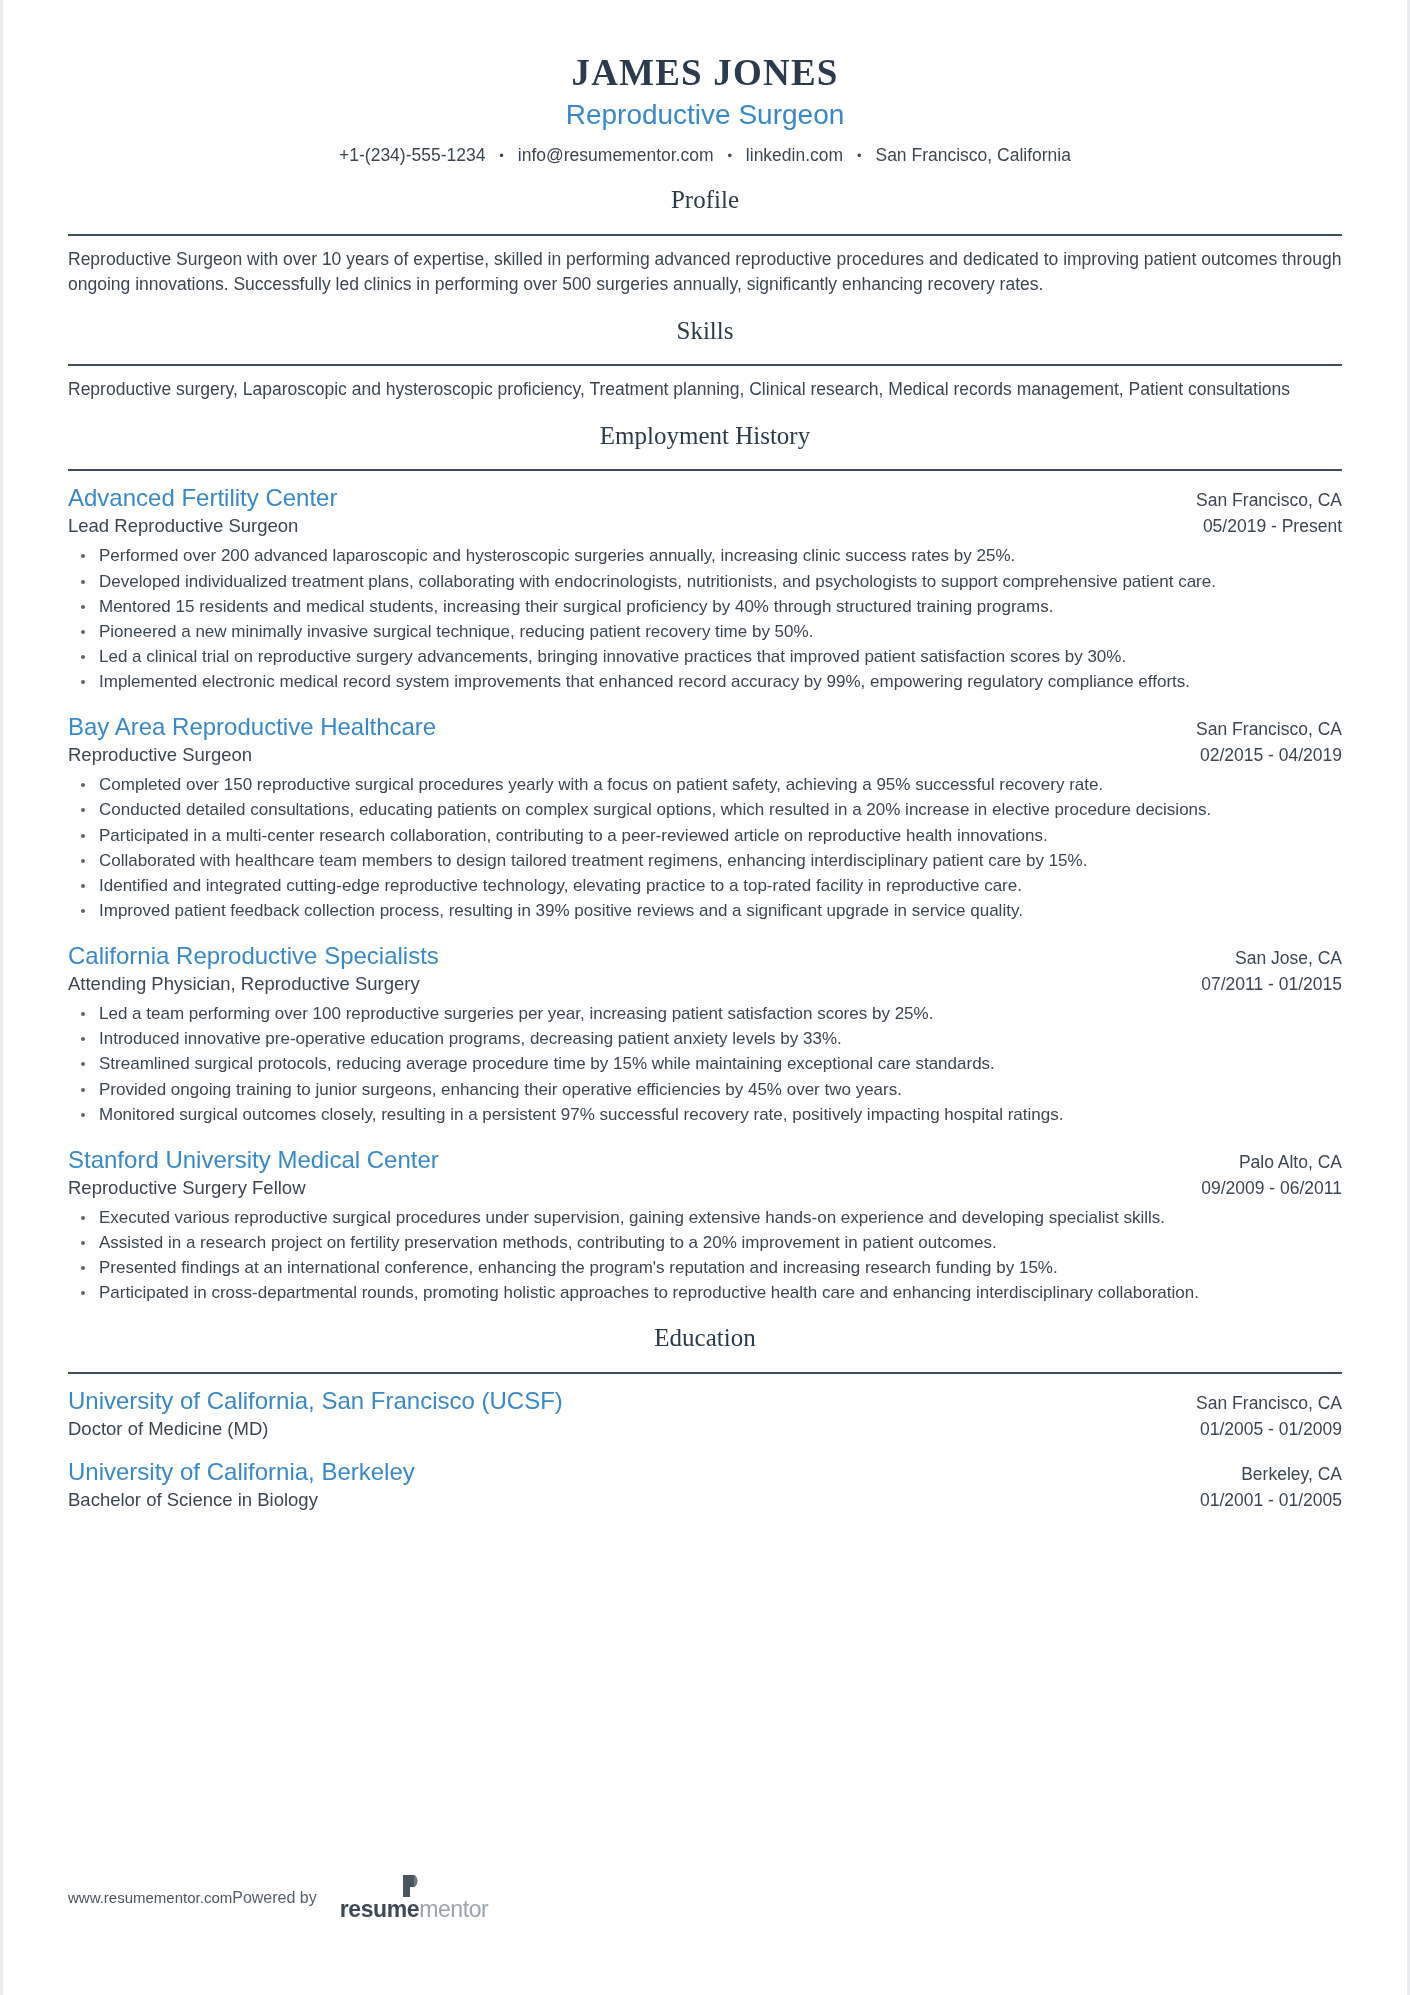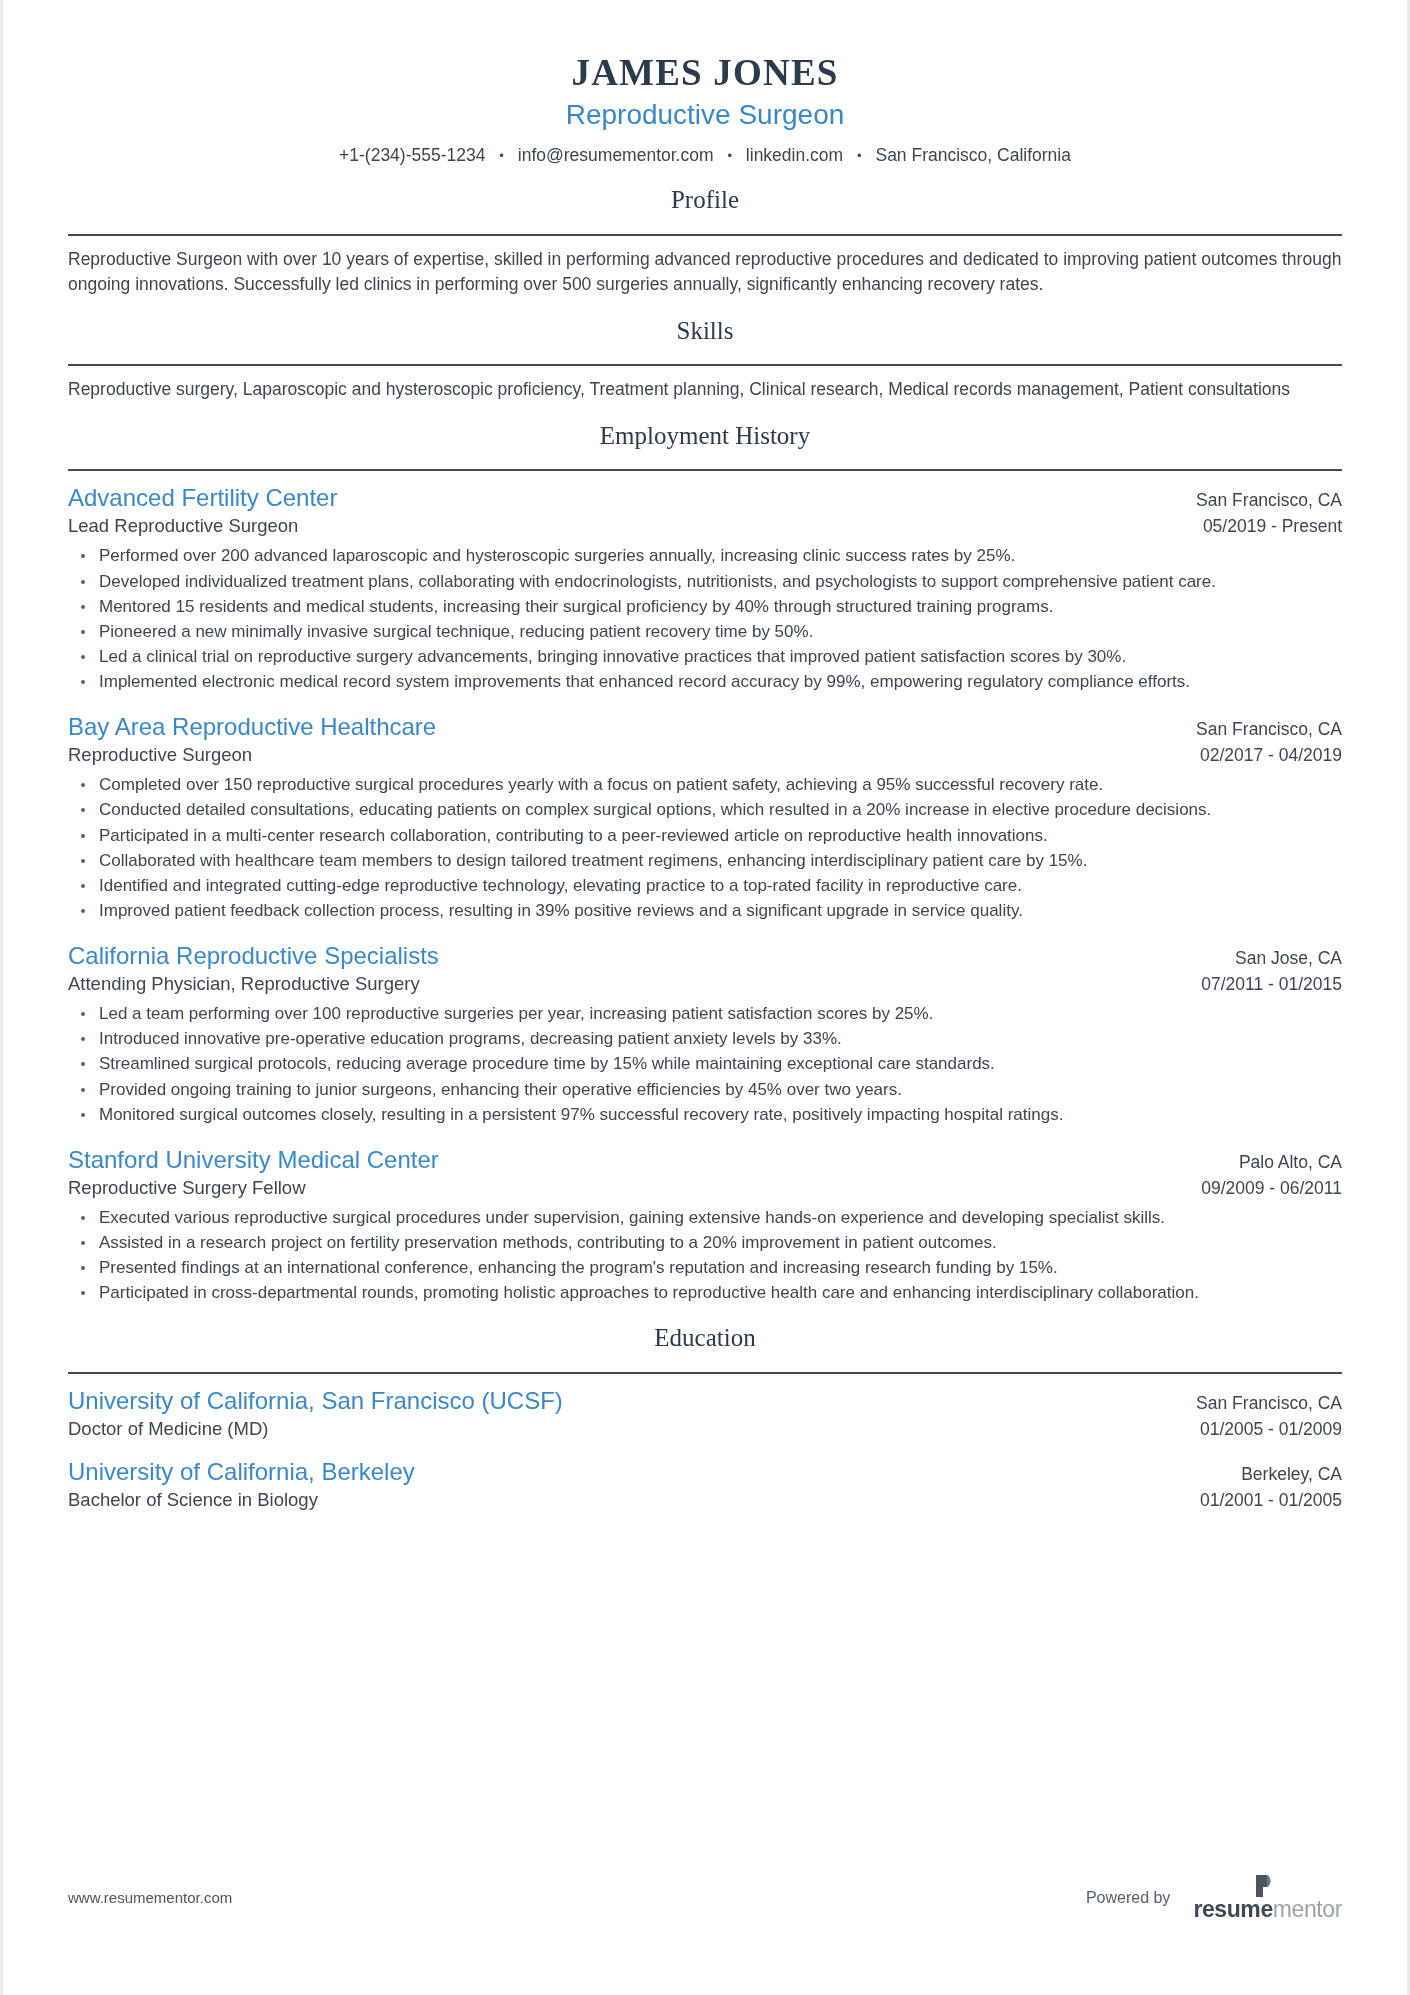--- a/index.html
+++ b/index.html
@@ -153,21 +153,21 @@
   .edu-entry { margin-bottom: 14px; }
   .edu-entry:last-child { margin-bottom: 0; }
 
   
   .footer {
     position: absolute;
     left: 68px;
     right: 68px;
     bottom: 74px;
     display: flex;
-    justify-content: space-between;
+    justify-content: flex-start;
     align-items: center;
   }
   .footer-url {
     font-size: 15px;
     color: #4a5463;
   }
   .footer-right {
     display: flex;
     align-items: center;
   }
@@ -249,21 +249,21 @@
             <li>Implemented electronic medical record system improvements that enhanced record accuracy by 99%, empowering regulatory compliance efforts.</li>
           </ul>
         </div>
         <div class="entry">
           <div class="entry-head">
             <div class="entry-org">Bay Area Reproductive Healthcare</div>
             <div class="entry-loc">San Francisco, CA</div>
           </div>
           <div class="entry-sub">
             <div class="entry-role">Reproductive Surgeon</div>
-            <div class="entry-dates">02/2017 - 04/2019</div>
+            <div class="entry-dates">02/2015 - 04/2019</div>
           </div>
           <ul class="bullets">
             <li>Completed over 150 reproductive surgical procedures yearly with a focus on patient safety, achieving a 95% successful recovery rate.</li>
             <li>Conducted detailed consultations, educating patients on complex surgical options, which resulted in a 20% increase in elective procedure decisions.</li>
             <li>Participated in a multi-center research collaboration, contributing to a peer-reviewed article on reproductive health innovations.</li>
             <li>Collaborated with healthcare team members to design tailored treatment regimens, enhancing interdisciplinary patient care by 15%.</li>
             <li>Identified and integrated cutting-edge reproductive technology, elevating practice to a top-rated facility in reproductive care.</li>
             <li>Improved patient feedback collection process, resulting in 39% positive reviews and a significant upgrade in service quality.</li>
           </ul>
         </div>

